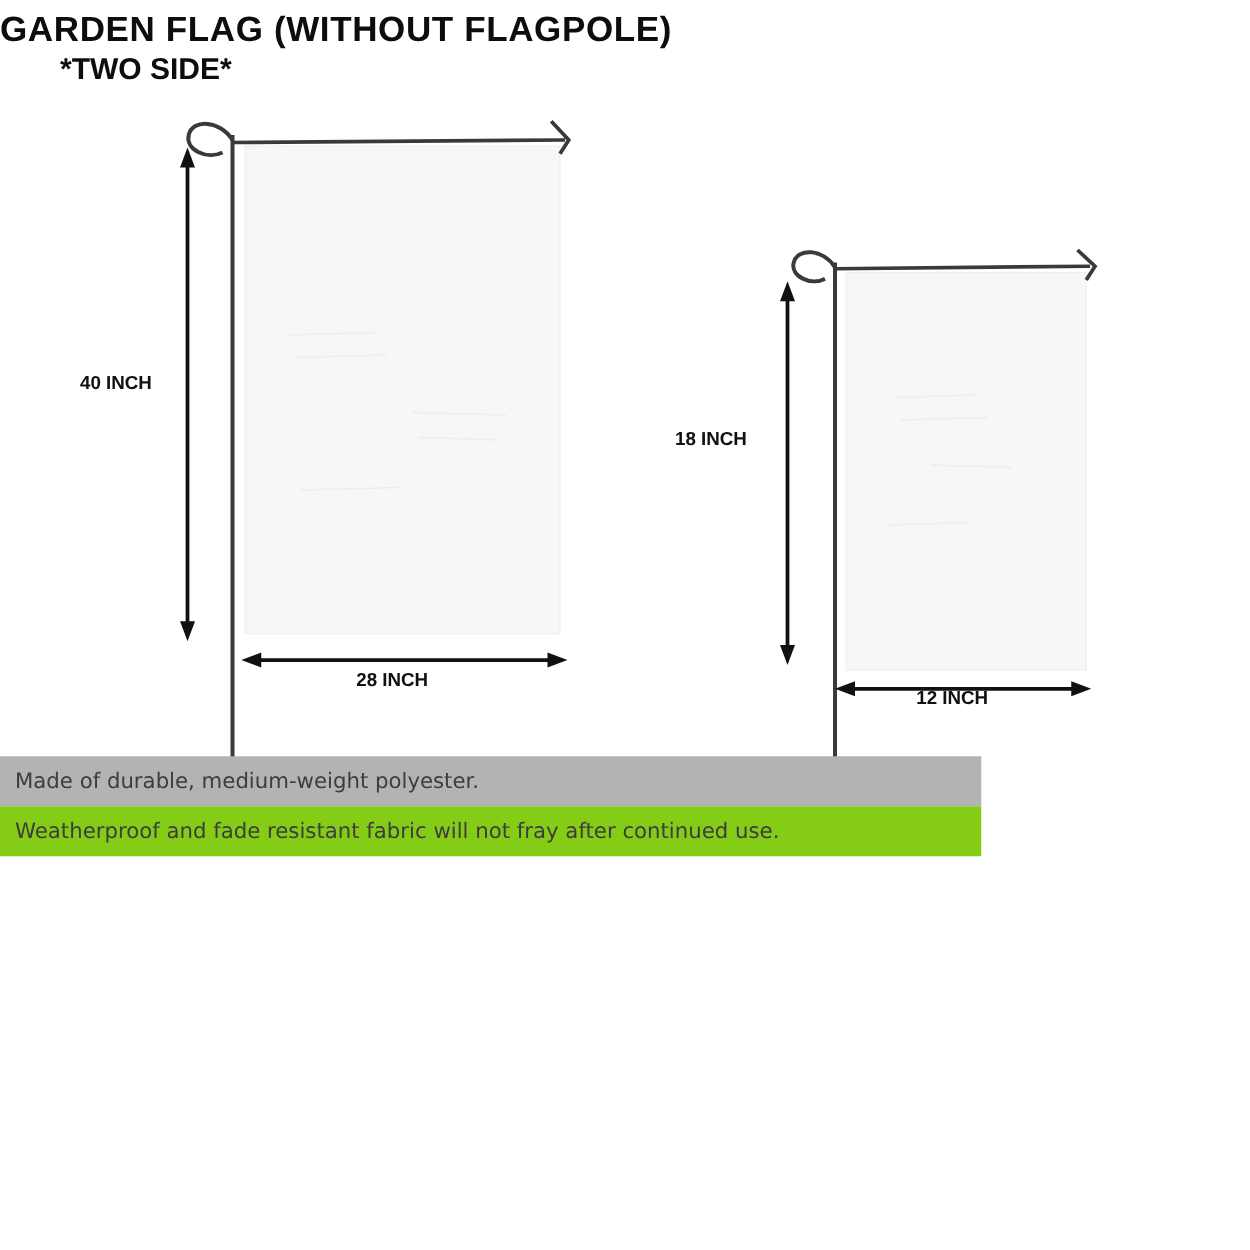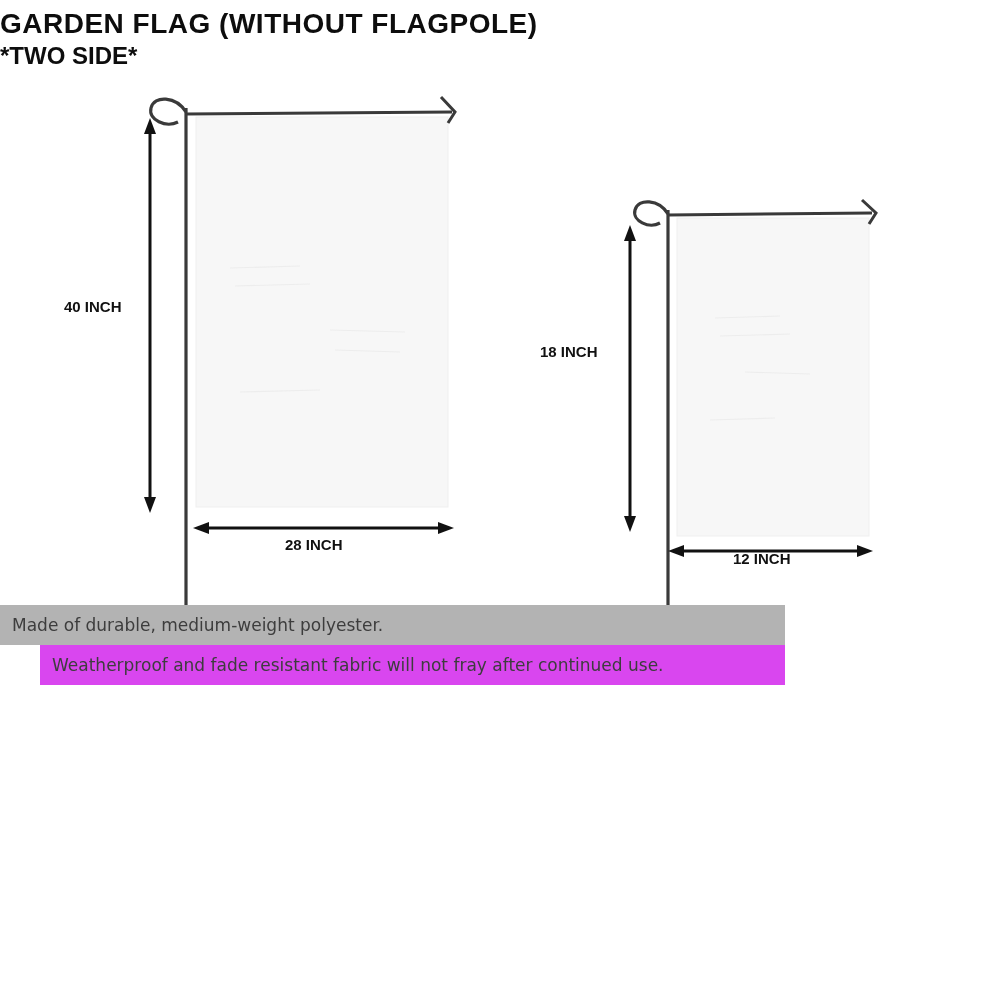--- a/index.html
+++ b/index.html
@@ -29,20 +29,21 @@
     letter-spacing: 0.5px;
     line-height: 1.15;
     color: #0d0d0d;
   }
   #title-sub {
     font-size: 24px;
     font-weight: bold;
     line-height: 1.15;
     margin-top: 2px;
     color: #0d0d0d;
+    margin-left: 48px;
   }
 
   
   #diagram {
     position: absolute;
     top: 0;
     left: 0;
     width: 968px;
     height: 640px;
   }
@@ -72,22 +73,21 @@
     padding-left: 12px;
     box-sizing: border-box;
     font-size: 17px;
     color: #3d3d3d;
     font-family: "DejaVu Sans", sans-serif;
   }
   .feature-row.shaded {
     background: #b3b3b3;
   }
   .feature-row.plain {
-    background: #d946ef;
-    margin-left: 40px;
+    background: #84cc16;
   }
 </style>
 </head>
 <body>
 
 <div id="title-block">
   <div id="title-main">GARDEN FLAG (WITHOUT FLAGPOLE)</div>
   <div id="title-sub">*TWO SIDE*</div>
 </div>
 

